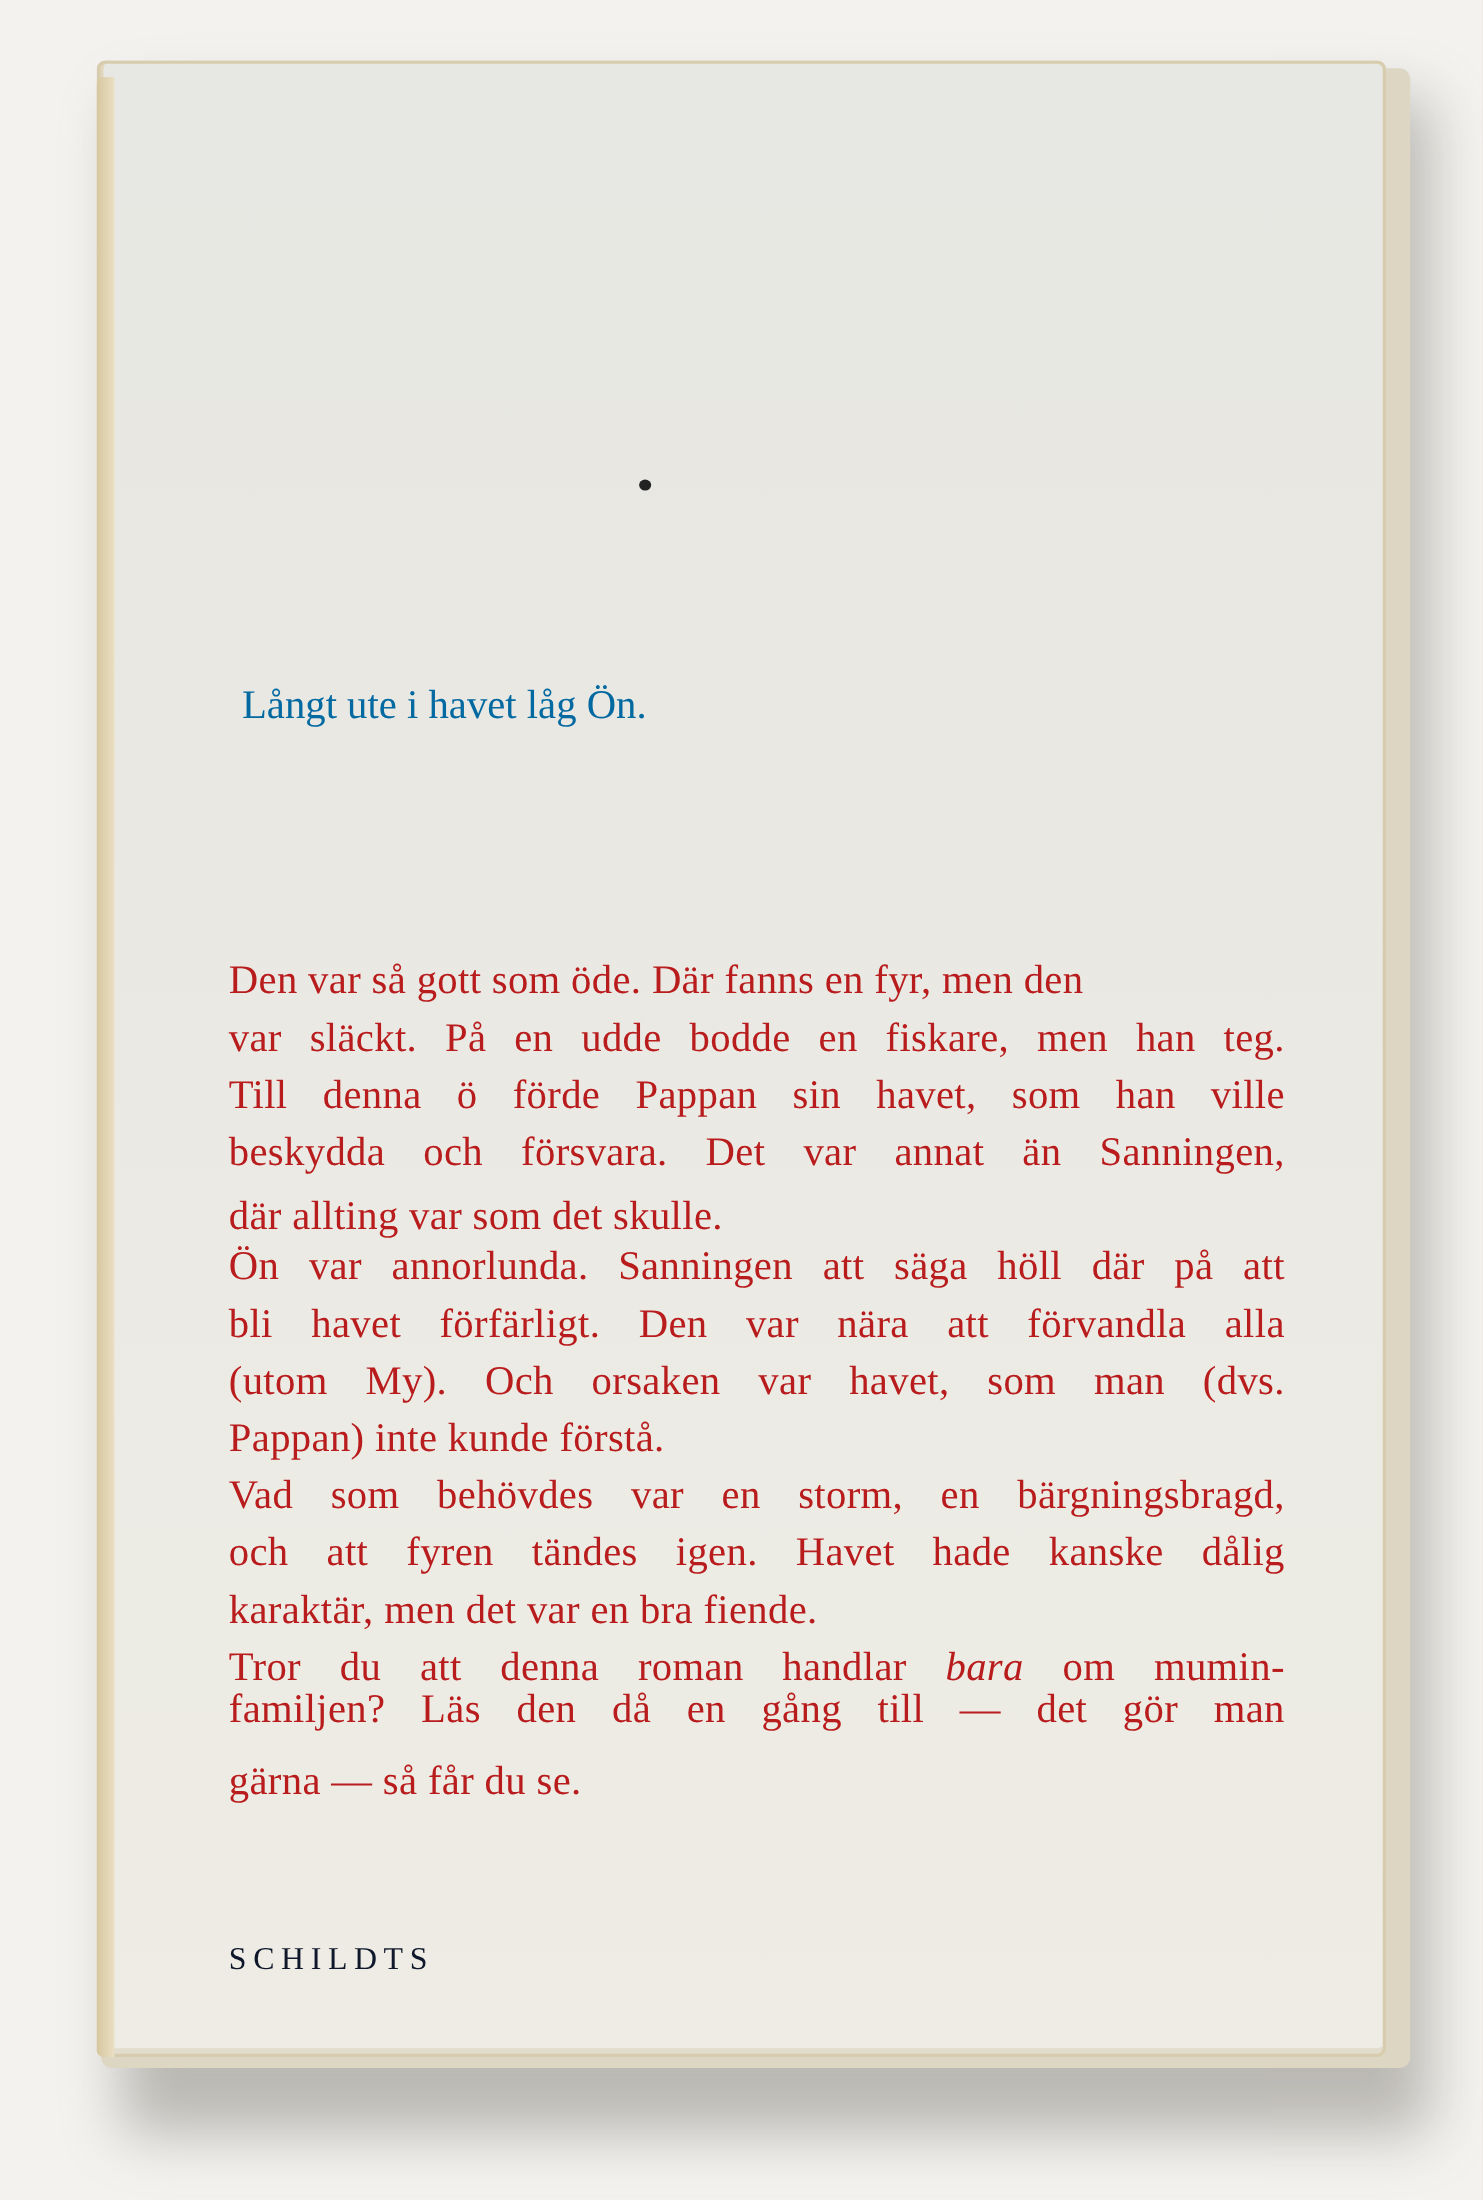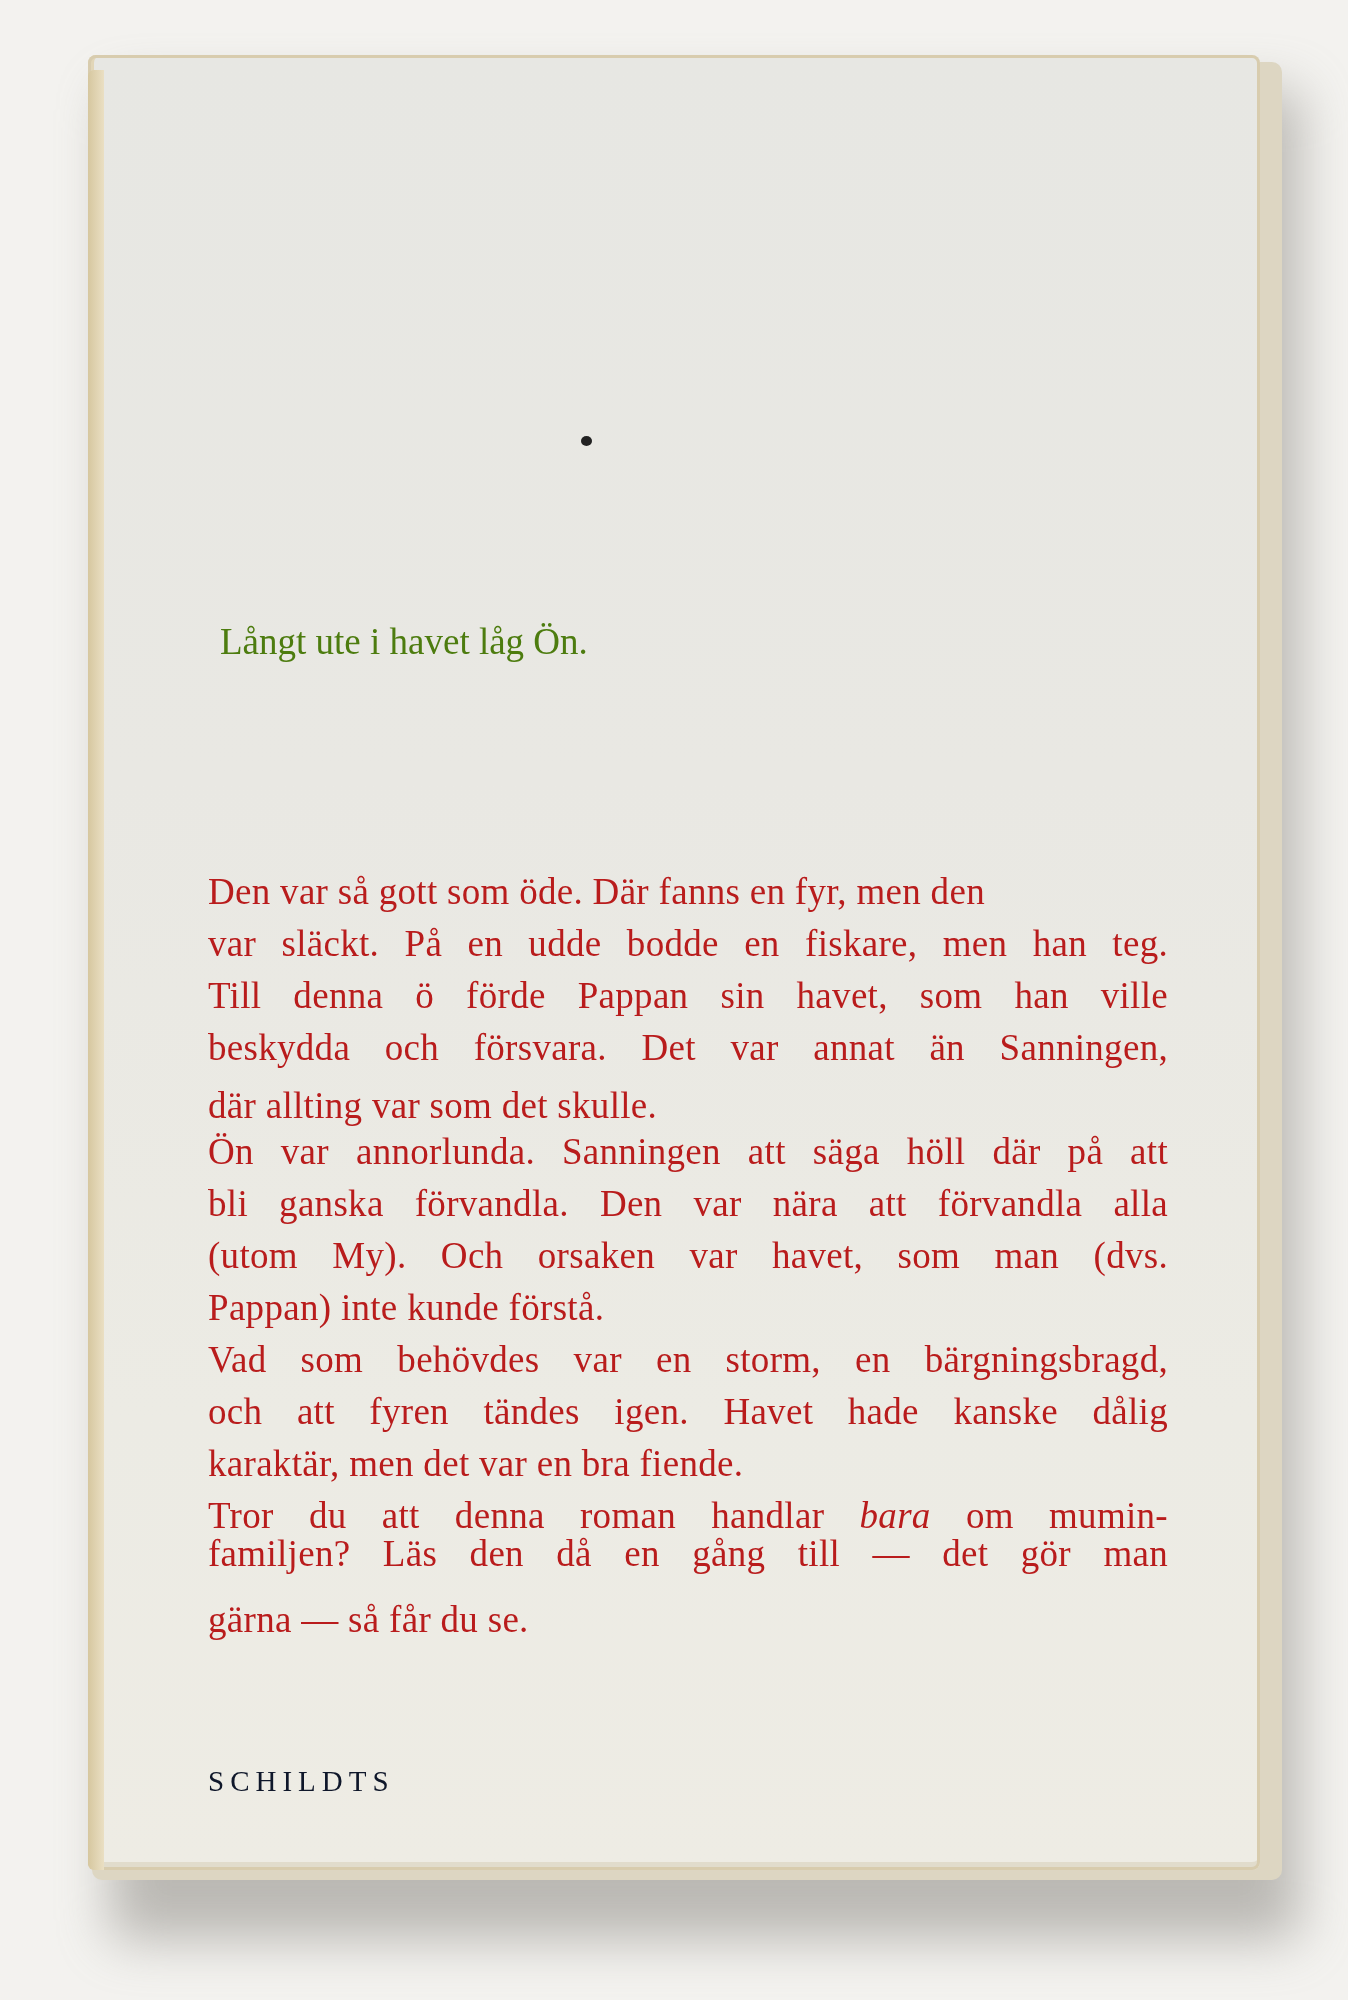--- a/index.html
+++ b/index.html
@@ -31,42 +31,42 @@
     position: absolute; left: 581px; top: 436px; width: 11px; height: 10px;
     border-radius: 50%; background: #222;
   }
   .line {
     position: absolute; left: 208px; width: 960px;
     font-size: 37px; color: #b91c1c; white-space: nowrap;
     text-align: justify; text-align-last: justify;
     line-height: 52px; letter-spacing: 0.3px;
   }
   .line.last { text-align-last: left; }
-  .intro { position: absolute; left: 220px; top: 620px; font-size: 37px; color: #4d7c0f; white-space: nowrap; }
+  .intro { position: absolute; left: 220px; top: 620px; font-size: 37px; color: #0369a1; white-space: nowrap; }
   .publisher { position: absolute; left: 208px; top: 1765px; font-size: 29px; letter-spacing: 6px; color: #0f172a; }
   em { font-style: italic; }
 </style>
 </head>
 <body>
 
 <div class="shadow"></div>
 <div class="book-pages"></div>
 <div class="book"></div>
 <div class="spine"></div>
 <div class="dot"></div>
 
 <div class="intro">Långt ute i havet låg Ön.</div>
 
 <div class="line last" style="top:866px">Den var så gott som öde. Där fanns en fyr, men den</div>
 <div class="line" style="top:918px">var släckt. På en udde bodde en fiskare, men han teg.</div>
 <div class="line" style="top:970px">Till denna ö förde Pappan sin havet, som han ville</div>
 <div class="line" style="top:1022px">beskydda och försvara. Det var annat än Sanningen,</div>
 <div class="line last" style="top:1080px">där allting var som det skulle.</div>
 <div class="line" style="top:1126px">Ön var annorlunda. Sanningen att säga höll där på att</div>
-<div class="line" style="top:1178px">bli ganska förvandla. Den var nära att förvandla alla</div>
+<div class="line" style="top:1178px">bli havet förfärligt. Den var nära att förvandla alla</div>
 <div class="line" style="top:1230px">(utom My). Och orsaken var havet, som man (dvs.</div>
 <div class="line last" style="top:1282px">Pappan) inte kunde förstå.</div>
 <div class="line" style="top:1334px">Vad som behövdes var en storm, en bärgningsbragd,</div>
 <div class="line" style="top:1386px">och att fyren tändes igen. Havet hade kanske dålig</div>
 <div class="line last" style="top:1438px">karaktär, men det var en bra fiende.</div>
 
 <div class="line" style="top:1490px">
   <span>Tror du att denna roman handlar</span>
   <em>bara</em>
   <span>om mumin-</span>

